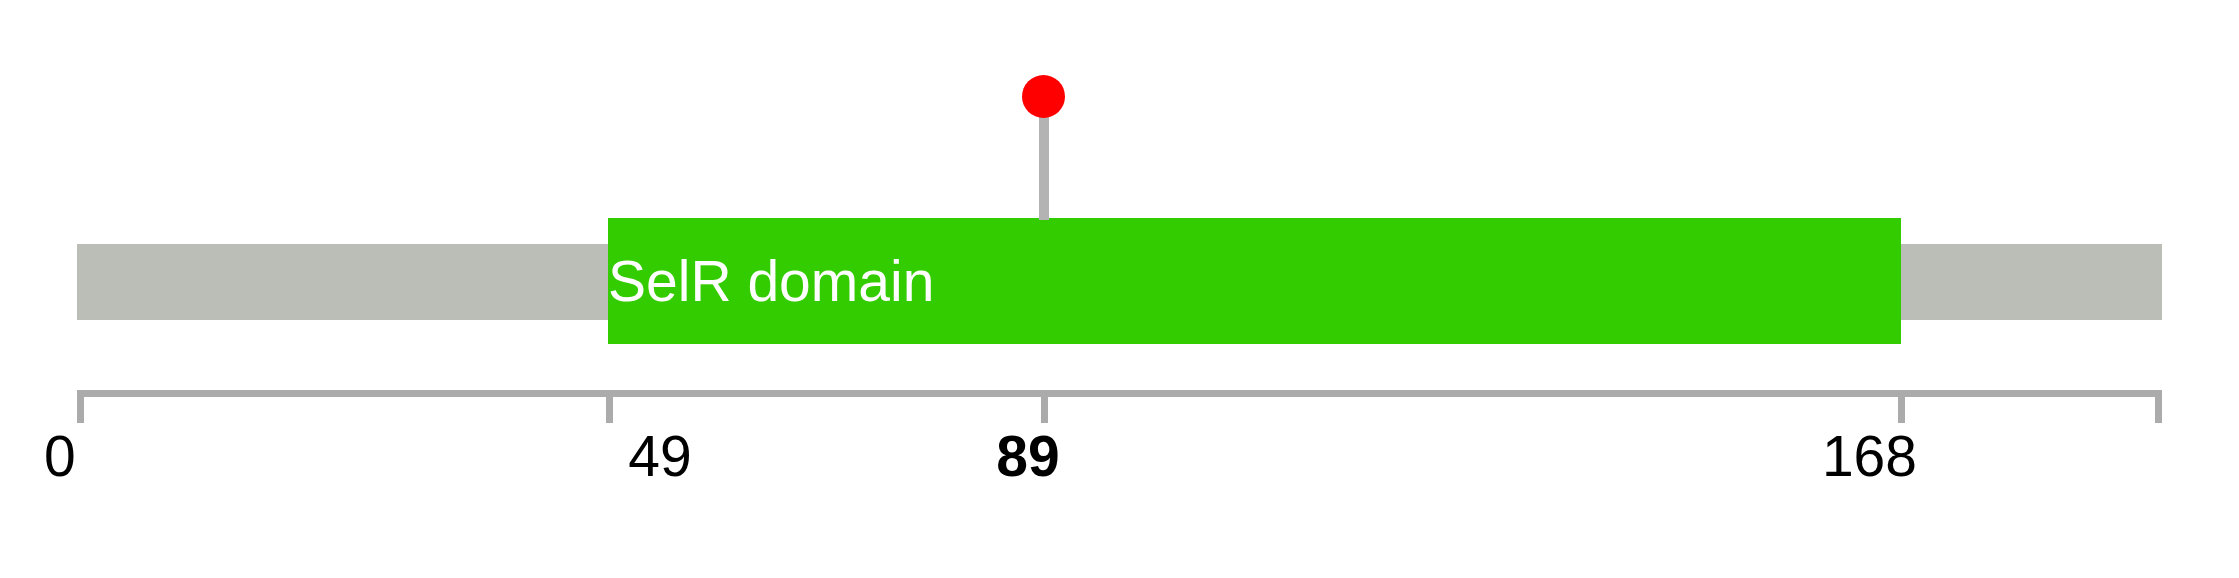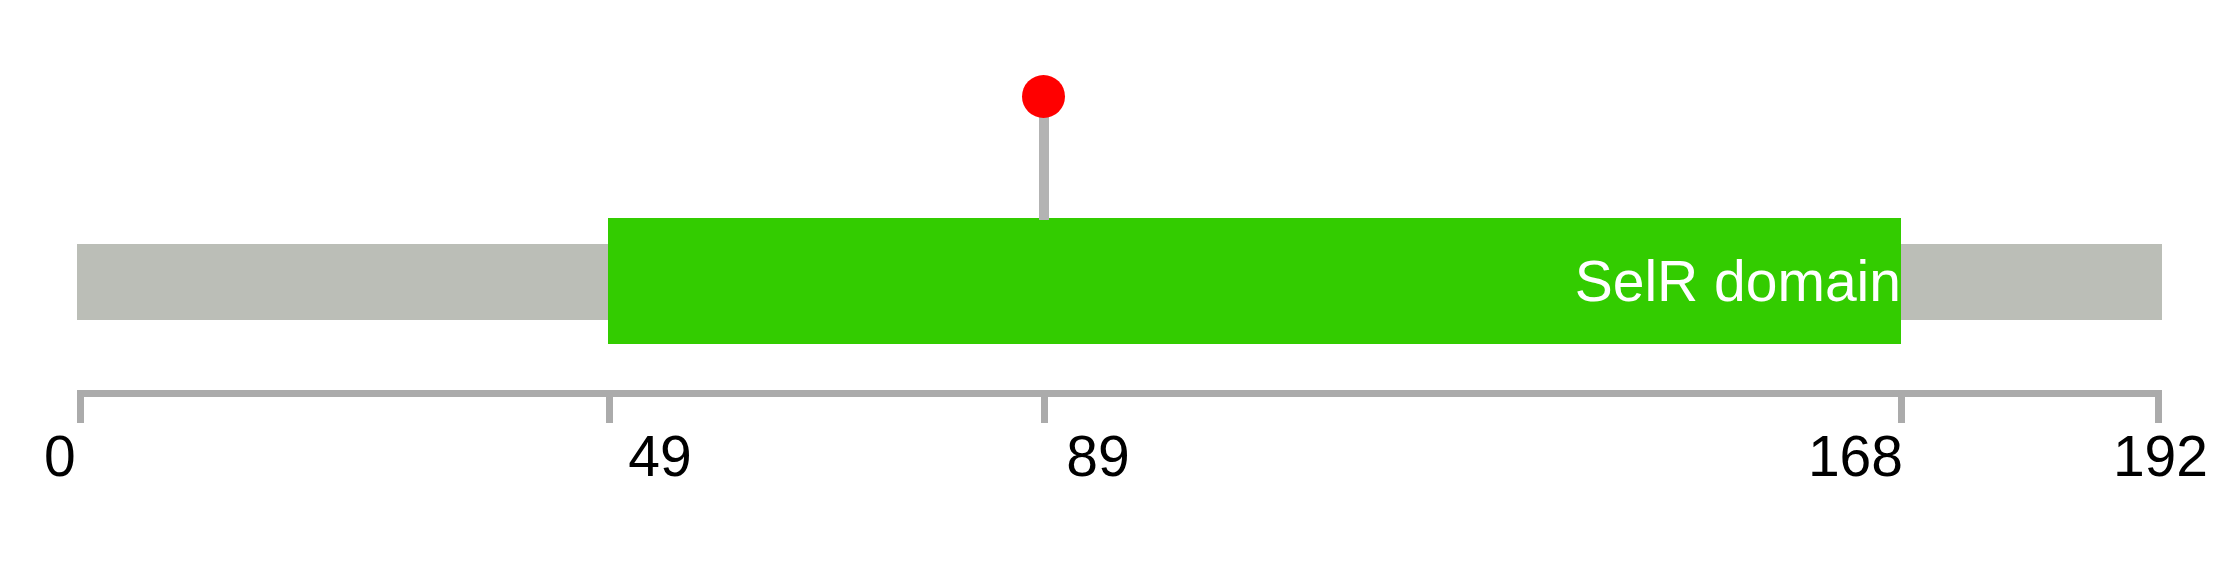--- a/index.html
+++ b/index.html
@@ -32,21 +32,21 @@
   
   .domain-box {
     position: absolute;
     left: 608px;
     top: 218px;
     width: 1293px;
     height: 126px;
     background: #33CC00;
     display: flex;
     align-items: center;
-    justify-content: flex-end;
+    justify-content: flex-start;
   }
   .domain-label {
     color: #FFFFFF;
     font-family: "Liberation Sans", sans-serif;
     font-size: 57px;
     font-weight: 400;
     line-height: 1;
     letter-spacing: 0px;
     white-space: nowrap;
     user-select: none;
@@ -93,21 +93,21 @@
     font-family: "Liberation Sans", sans-serif;
     font-size: 57px;
     font-weight: 400;
     line-height: 1;
     color: #000000;
     white-space: nowrap;
     user-select: none;
   }
   .tick-label-center { transform: translateX(-50%); }
   .tick-label-left   { transform: translateX(0); }
-  .tick-label-right  { transform: translateX(-100%); }
+  .tick-label-right  { transform: translateX(-100%); margin-left: 14px; }
 </style>
 </head>
 <body>
 
 <div id="stage">
 
   <div class="backbone"></div>
 
   <div class="domain-box">
     <span class="domain-label">SelR domain</span>
@@ -119,17 +119,16 @@
   <div class="axis-line"></div>
 
   <div class="axis-tick" style="left:77px;"></div>
   <div class="axis-tick" style="left:606px;"></div>
   <div class="axis-tick" style="left:1041px;"></div>
   <div class="axis-tick" style="left:1898px;"></div>
   <div class="axis-tick" style="left:2155px;"></div>
 
   <div class="axis-tick-label tick-label-left" style="left:44px;">0</div>
   <div class="axis-tick-label tick-label-center" style="left:612px;margin-left:48px;">49</div>
-  <div class="axis-tick-label tick-label-center" style="left:1098px;">89</div>
+  <div class="axis-tick-label tick-label-center" style="left:1028px;font-weight:bold;">89</div>
   <div class="axis-tick-label tick-label-right" style="left:1903px;">168</div>
-  <div class="axis-tick-label tick-label-right" style="left:2208px;">192</div>
 
 </div>
 
 </body></html>

